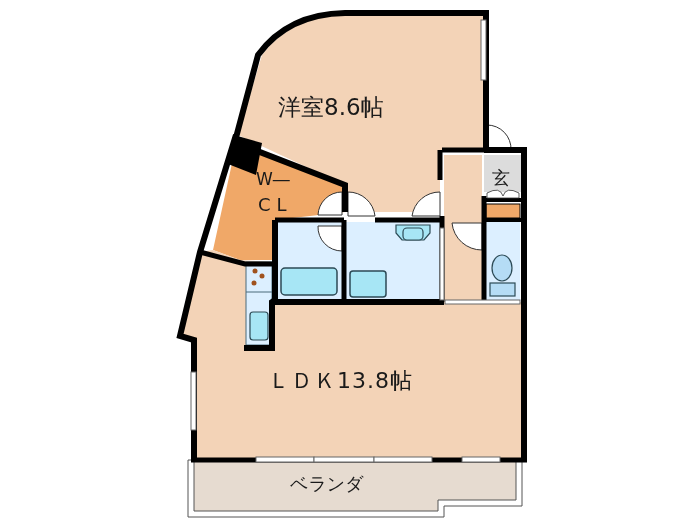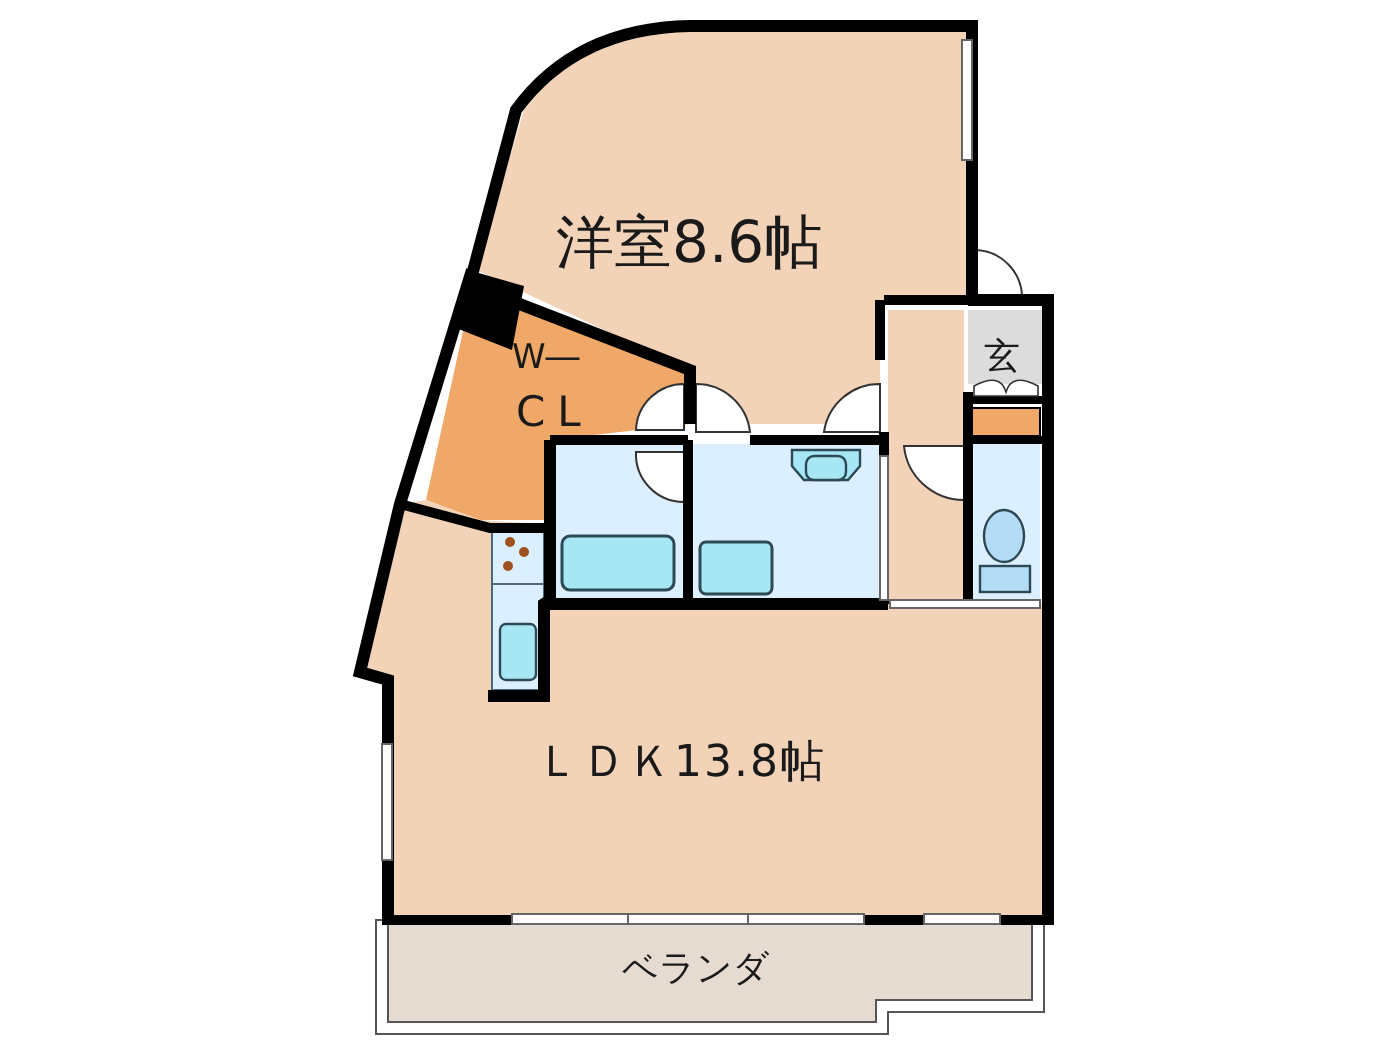--- a/index.html
+++ b/index.html
@@ -1,23 +1,23 @@
 <!DOCTYPE html>
 <html><head>
 <meta charset="utf-8">
 <style>
   html, body { margin: 0; padding: 0; background: #ffffff; }
   body { width: 700px; height: 525px; position: relative; overflow: hidden; font-family: "DejaVu Sans", sans-serif; }
   #plan { position: absolute; left: 0; top: 0; width: 700px; height: 525px; }
   .label { position: absolute; color: #1a1a1a; white-space: nowrap; font-family: "DejaVu Sans", sans-serif; }
-  .lbl-western { left: 278px; top: 102px; font-size: 29px; letter-spacing: 0px; }
+  .lbl-western { left: 278px; top: 92px; font-size: 23px; letter-spacing: 0px; }
   .lbl-wcl1 { left: 256px; top: 169px; font-size: 17px; }
-  .lbl-wcl2 { left: 258px; top: 194px; font-size: 21px; letter-spacing: 6px; }
+  .lbl-wcl2 { left: 258px; top: 194px; font-size: 18px; letter-spacing: 6px; }
   .lbl-ldk { left: 268px; top: 366px; font-size: 22px; letter-spacing: 1px; }
-  .lbl-veranda { left: 311px; top: 472px; font-size: 18px; }
+  .lbl-veranda { left: 290px; top: 472px; font-size: 18px; }
   .lbl-genkan { left: 492px; top: 166px; font-size: 18px; }
 </style>
 </head>
 <body>
 
 <svg id="plan" viewBox="0 0 700 525" xmlns="http://www.w3.org/2000/svg">
 
   <g>
     <path d="M188 460 L522 460 L522 506 L444 506 L444 517 L188 517 Z" fill="#ffffff" stroke="#555" stroke-width="1"></path>
     <path d="M194 460 L516 460 L516 500 L438 500 L438 511 L194 511 Z" fill="#e6dbd0" stroke="#555" stroke-width="1"></path>

